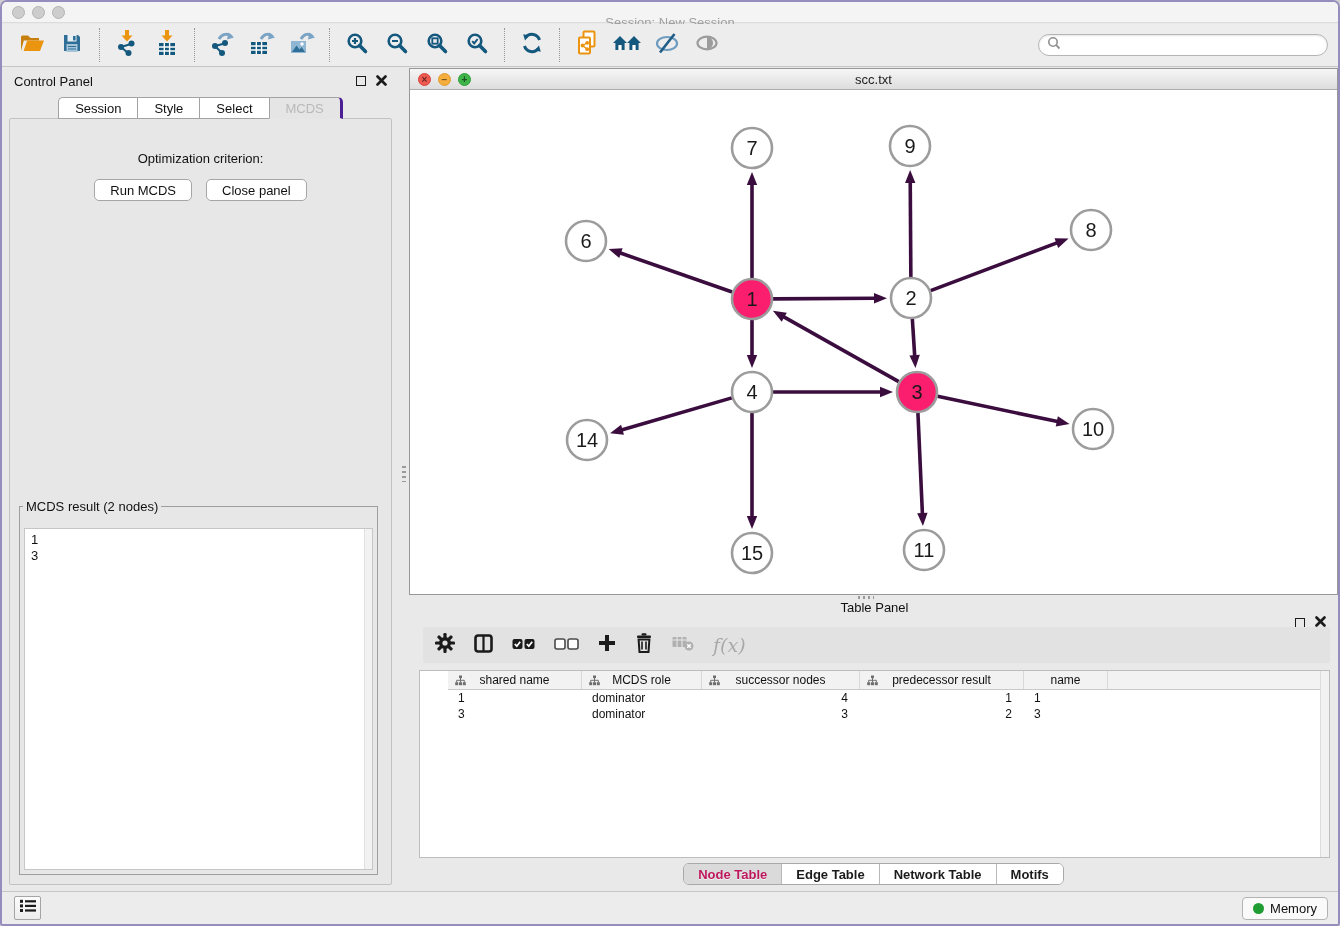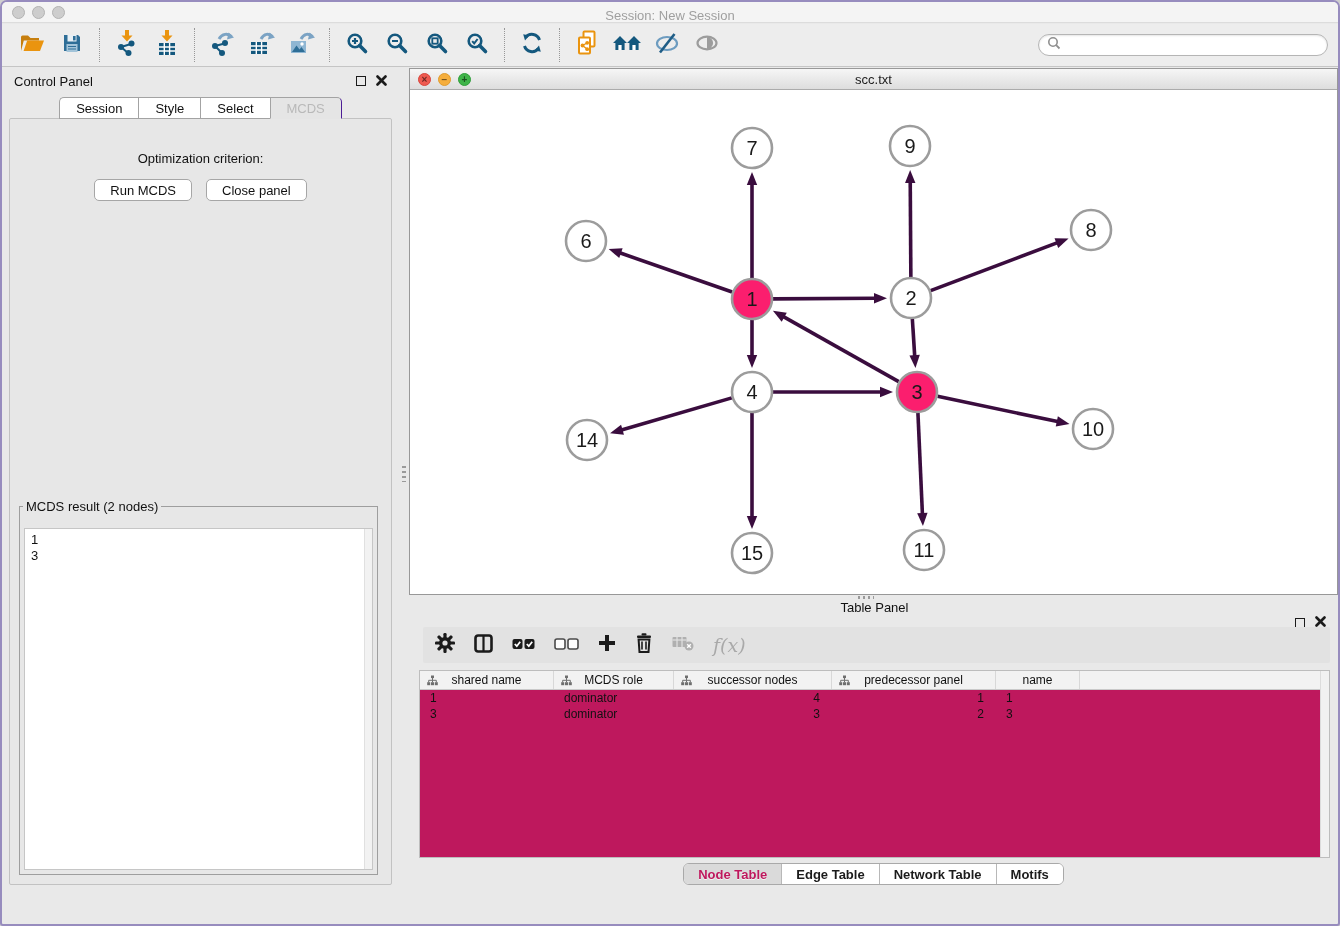--- a/index.html
+++ b/index.html
@@ -4,38 +4,38 @@
 <style>
   html,body{margin:0;padding:0;background:#cfcfcf;}
   body{width:1340px;height:926px;overflow:hidden;font-family:"Liberation Sans","DejaVu Sans",sans-serif;}
   *{box-sizing:border-box;}
   #window{position:relative;width:1340px;height:926px;border:2px solid #978cbe;border-radius:7px 7px 3px 3px;background:#e9e9e9;overflow:hidden;}
 
   
   .titlebar{position:absolute;left:0;top:0;right:0;height:21px;background:#f4f4f4;border-bottom:1px solid #dcdcdc;}
   .tl-group{position:absolute;left:10px;top:4px;display:flex;gap:7px;}
   .tl{width:13px;height:13px;border-radius:50%;background:#cdcdcd;border:1px solid #b2b2b2;}
-  .win-title{position:absolute;left:0;right:0;top:6px;text-align:center;font-size:13px;color:#9f9f9f;}
+  .win-title{position:absolute;left:0;right:0;top:13px;text-align:center;font-size:13px;color:#9f9f9f;}
 
   
   .toolbar{position:absolute;left:0;top:22px;right:0;height:43px;background:#ededed;border-bottom:1px solid #c5c5c5;display:flex;align-items:center;padding:0 10px;}
   .tbtn{width:40px;height:36px;display:flex;align-items:center;justify-content:center;flex:0 0 auto;}
   .tsep{width:0;height:34px;border-left:1px dotted #979797;margin:0 7px;flex:0 0 auto;}
   .searchbox{margin-left:auto;width:290px;height:22px;background:#fff;border:1px solid #b5b5b5;border-radius:12px;display:flex;align-items:center;padding:0 8px;box-shadow:inset 0 1px 2px rgba(0,0,0,.10);}
   .searchbox input{border:none;outline:none;flex:1;font-size:12px;background:transparent;margin-left:5px;}
 
   
   .control-panel{position:absolute;left:0;top:66px;width:397px;bottom:33px;}
   .cp-header{height:26px;display:flex;align-items:center;padding:0 12px;font-size:13px;color:#111;}
   .panel-ctrls{margin-left:auto;display:flex;align-items:center;gap:10px;}
   .float-ic{width:10px;height:10px;border:1.6px solid #1b1b1b;display:inline-block;}
   .cp-tabs{position:absolute;left:0;right:0;top:29px;height:22px;display:flex;justify-content:center;z-index:2;}
   .cp-tab{height:22px;padding:0 16px;display:flex;align-items:center;font-size:13px;color:#111;background:#fff;border:1px solid #a3a3a3;border-right:none;}
   .cp-tab:first-child{border-radius:5px 0 0 0;}
-  .cp-tab.selected{background:#e5e5e5;color:#b9b9b9;border-right:1px solid #4c1d95;border-radius:0 5px 0 0;border-bottom:1px solid #e5e5e5;}
+  .cp-tab.selected{background:#e5e5e5;color:#b9b9b9;border-right:3px solid #4c1d95;border-radius:0 5px 0 0;border-bottom:1px solid #e5e5e5;}
   .cp-body{position:absolute;left:7px;right:7px;top:50px;bottom:6px;background:#e7e7e7;border:1px solid #c2c2c2;border-radius:2px;}
   .opt-label{margin-top:32px;text-align:center;font-size:13px;color:#111;}
   .dropdown{margin:9px auto 0;width:308px;height:22px;background:#fff;border:1px solid #a6a6a6;border-radius:4px;display:flex;align-items:center;padding:0 8px;font-size:13px;position:relative;}
   .dropdown .stepper{position:absolute;right:7px;top:3px;}
   .btn-row{display:flex;justify-content:center;gap:14px;margin-top:13px;}
   .cp-btn{height:22px;padding:0 15px;background:#fff;border:1px solid #a6a6a6;border-radius:5px;font-size:13px;display:flex;align-items:center;color:#111;}
   fieldset.result{position:absolute;left:5px;right:9px;top:376px;bottom:5px;border:1px solid #9e9e9e;margin:4px;padding:3px;}
   fieldset.result legend{font-size:13px;padding:0 3px;color:#111;}
   .result-area{position:absolute;left:4px;right:4px;top:14px;bottom:4px;background:#fff;border:1px solid #c6c6c6;font-size:13px;line-height:16px;padding:3px 0 0 6px;color:#111;}
   .result-scroll{position:absolute;right:0;top:0;bottom:0;width:8px;background:#f2f2f2;border-left:1px solid #e0e0e0;}
@@ -56,21 +56,21 @@
   .mac.green{background:#3fb449;border:1px solid #2f9e3a;}
   .net-canvas{flex:1;position:relative;background:#fff;}
   .net-canvas svg{position:absolute;left:0;top:0;}
 
   
   .table-panel{position:absolute;left:407px;right:0;top:598px;bottom:33px;background:#e9e9e9;}
   .tp-header{height:24px;display:flex;align-items:center;padding:0 12px 0 14px;font-size:13px;color:#111;flex-direction:column;}
   .tp-toolbar{position:absolute;left:14px;right:8px;top:27px;height:36px;background:#e2e2e2;border-radius:2px;display:flex;align-items:center;gap:19px;padding-left:12px;}
   .tp-ic{display:flex;align-items:center;justify-content:center;}
   .fx{font-family:"DejaVu Serif","Liberation Serif",serif;font-style:italic;font-size:19px;color:#a9a9a9;}
-  .dtable{position:absolute;left:10px;right:8px;top:70px;bottom:33px;background:#be185d;border:1px solid #bdbdbd;overflow:hidden;}
+  .dtable{position:absolute;left:10px;right:8px;top:70px;bottom:33px;background:#ffffff;border:1px solid #bdbdbd;overflow:hidden;padding-left:28px;}
   .thead{display:flex;height:19px;background:#f2f2f2;border-bottom:1px solid #c9c9c9;font-size:12px;color:#111;}
   .th{position:relative;display:flex;align-items:center;justify-content:center;border-right:1px solid #d8d8d8;flex:0 0 auto;}
   .th .tree{position:absolute;left:7px;top:4px;}
   .trow{display:flex;height:16px;font-size:12px;color:#111;align-items:center;}
   .td{flex:0 0 auto;padding:0 10px;}
   .td.num{text-align:right;padding-right:12px;}
   .c0{width:134px;}.c1{width:120px;}.c2{width:158px;}.c3{width:164px;}.c4{width:84px;}
   .dt-scroll{position:absolute;right:0;top:0;bottom:0;width:9px;background:#f1f1f1;border-left:1px solid #dcdcdc;}
   .tp-tabs{position:absolute;left:0;right:0;bottom:6px;display:flex;justify-content:center;}
   .tp-tabgroup{display:flex;height:22px;border:1px solid #a9a9a9;border-radius:6px;overflow:hidden;background:#fff;}
@@ -494,21 +494,21 @@
         <span class="th c3">
             <span class="tree"><svg width="11" height="11" viewBox="0 0 11 11">
                 <g fill="#6e6e6e">
                   <rect x="4" y="0.5" width="3" height="2.6"></rect>
                   <rect x="0.2" y="7.2" width="3" height="3"></rect>
                   <rect x="4" y="7.2" width="3" height="3"></rect>
                   <rect x="7.8" y="7.2" width="3" height="3"></rect>
                 </g>
                 <path d="M5.5 3 V5.3 M1.7 7.2 V5.3 H9.3 V7.2 M5.5 5.3 V7.2" fill="none" stroke="#6e6e6e"></path>
               </svg></span>
-            <span>predecessor panel</span>
+            <span>predecessor result</span>
           </span>
         <span class="th c4">
             <span>name</span>
           </span>
       </div>
       <div class="trow">
         <span class="td c0">1</span>
         <span class="td c1">dominator</span>
         <span class="td c2 num">4</span>
         <span class="td c3 num">1</span>
@@ -526,14 +526,32 @@
     <div class="tp-tabs">
       <div class="tp-tabgroup">
         <span class="tp-tab selected">Node Table</span>
         <span class="tp-tab">Edge Table</span>
         <span class="tp-tab">Network Table</span>
         <span class="tp-tab">Motifs</span>
       </div>
     </div>
   </div>
 
+  <div class="status-bar">
+    <span class="sb-left">
+        <span><svg width="16" height="14" viewBox="0 0 16 14">
+            <g fill="#1b1b1b">
+              <rect y="0.8" width="3" height="3"></rect>
+              <rect x="5" y="1.2" width="11" height="2.2"></rect>
+              <rect y="5.4" width="3" height="3"></rect>
+              <rect x="5" y="5.8" width="11" height="2.2"></rect>
+              <rect y="10" width="3" height="3"></rect>
+              <rect x="5" y="10.4" width="11" height="2.2"></rect>
+            </g>
+          </svg></span>
+      </span>
+    <span class="sb-mem">
+      <span class="dot"></span>
+      <span>Memory</span>
+    </span>
+  </div>
 
 </div>
 
 </body></html>

